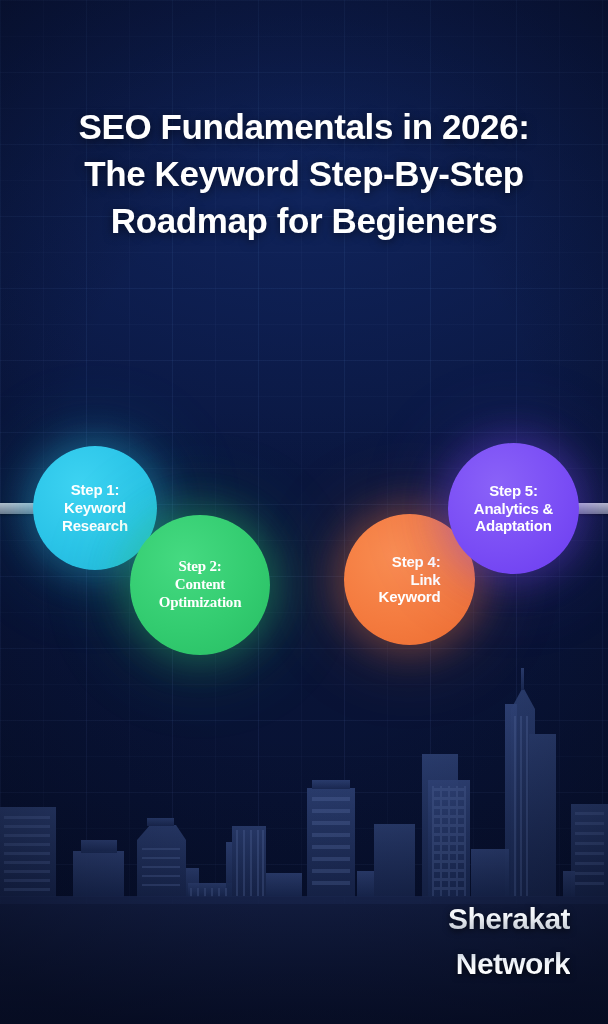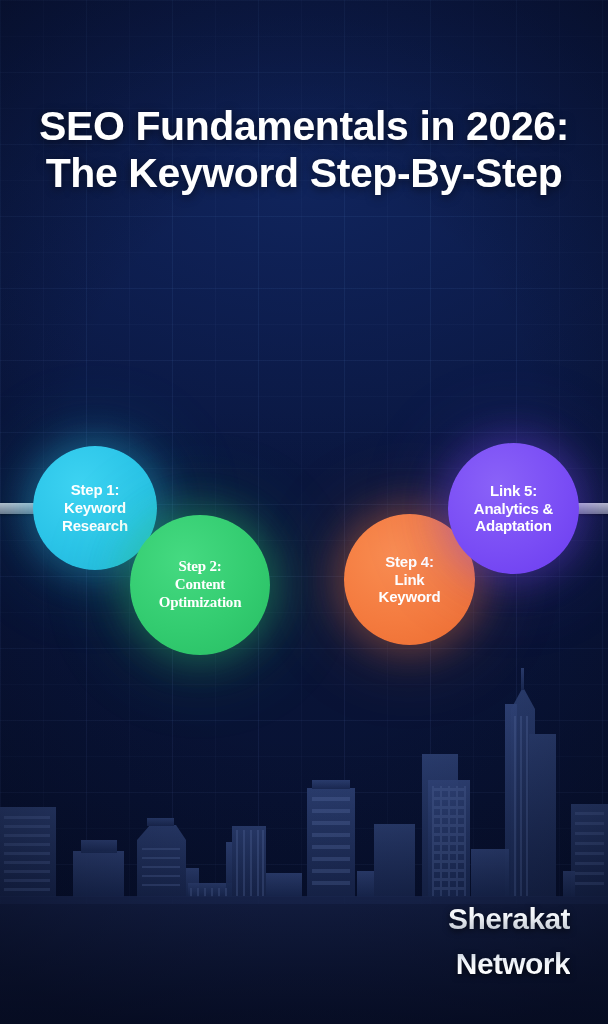--- a/index.html
+++ b/index.html
@@ -38,21 +38,21 @@
   .vig {
     position:absolute; inset:0;
     background:radial-gradient(ellipse 520px 620px at 50% 45%, rgba(0,0,0,0) 45%, rgba(3,7,22,0.55) 100%);
     pointer-events:none;
   }
   
   .title {
     position:absolute; left:0; top:103px; width:608px;
     text-align:center;
     color:#ffffff;
-    font-size:41px;
+    font-size:35px;
     font-weight:bold;
     line-height:47px;
     letter-spacing:-0.4px;
     text-shadow:0 2px 10px rgba(0,0,0,0.55);
     padding:0 14px;
   }
   .title .ln { display:block; white-space:nowrap; }
   
   .skyline { position:absolute; left:0; bottom:0; width:608px; height:360px; }
   .skyline svg { display:block; width:608px; height:360px; }
@@ -85,21 +85,21 @@
         background:radial-gradient(circle at 38% 32%, #45da81 0%, #33cc70 55%, #27bd63 100%);
         color:#ffffff;
         box-shadow:0 0 34px 9px rgba(51,204,112,0.30), 0 0 80px 18px rgba(51,204,112,0.14); }
   .b3 { left:234px; top:438px; width:141px; height:141px; font-size:15px;
         background:radial-gradient(circle at 38% 32%, #fbe06a 0%, #f7d44c 55%, #f0c73a 100%);
         color:#20232b;
         box-shadow:0 0 34px 9px rgba(247,212,76,0.30), 0 0 80px 18px rgba(247,212,76,0.14); }
   .b4 { left:344px; top:514px; width:131px; height:131px; font-size:15px;
         background:radial-gradient(circle at 38% 32%, #f98d52 0%, #f47b3f 55%, #ec6c30 100%);
         color:#ffffff;
-        box-shadow:0 0 34px 9px rgba(244,123,63,0.30), 0 0 80px 18px rgba(244,123,63,0.14); }
+        box-shadow:0 0 34px 9px rgba(244,123,63,0.30), 0 0 80px 18px rgba(244,123,63,0.14);text-align:right; }
   .b5 { left:448px; top:443px; width:131px; height:131px; font-size:15px;
         background:radial-gradient(circle at 38% 32%, #8a62f8 0%, #7a4df5 55%, #6b3cef 100%);
         color:#ffffff;
         box-shadow:0 0 34px 9px rgba(122,77,245,0.30), 0 0 80px 18px rgba(122,77,245,0.14); }
 
   
   .b1{z-index:5;} .b2{z-index:6;font-family:Liberation Serif, serif;} .b3{z-index:7;} .b4{z-index:8;} .b5{z-index:9;}
   .conn-left,.conn-right{z-index:4;}
 
   
@@ -252,20 +252,21 @@
       <rect x="0" y="232" width="608" height="9" fill="#202f5e" opacity="0.85"></rect>
       <rect x="0" y="240" width="608" height="120" fill="url(#ground)"></rect>
     </svg>
   </div>
 
   <div class="vig"></div>
 
   <h1 class="title">
     <span class="ln">SEO Fundamentals in 2026:</span>
     <span class="ln">The Keyword Step-By-Step</span>
+    <span class="ln">Roadmap for Begieners</span>
   </h1>
 
   <div class="roadmap">
 
     <div class="connector conn-left"></div>
     <div class="connector conn-right"></div>
 
     <div class="bubble b1">
       <span>
         <i style="font-style:normal;display:block">Step 1:</i>
@@ -286,21 +287,21 @@
     <div class="bubble b4">
       <span>
         <i style="font-style:normal;display:block">Step 4:</i>
         <i style="font-style:normal;display:block">Link</i>
         <i style="font-style:normal;display:block">Keyword</i>
       </span>
     </div>
 
     <div class="bubble b5">
       <span>
-        <i style="font-style:normal;display:block">Link 5:</i>
+        <i style="font-style:normal;display:block">Step 5:</i>
         <i style="font-style:normal;display:block">Analytics &amp;</i>
         <i style="font-style:normal;display:block">Adaptation</i>
       </span>
     </div>
   </div>
 
   <div class="brand">
     <b>Sherakat</b>
     <b>Network</b>
   </div>

